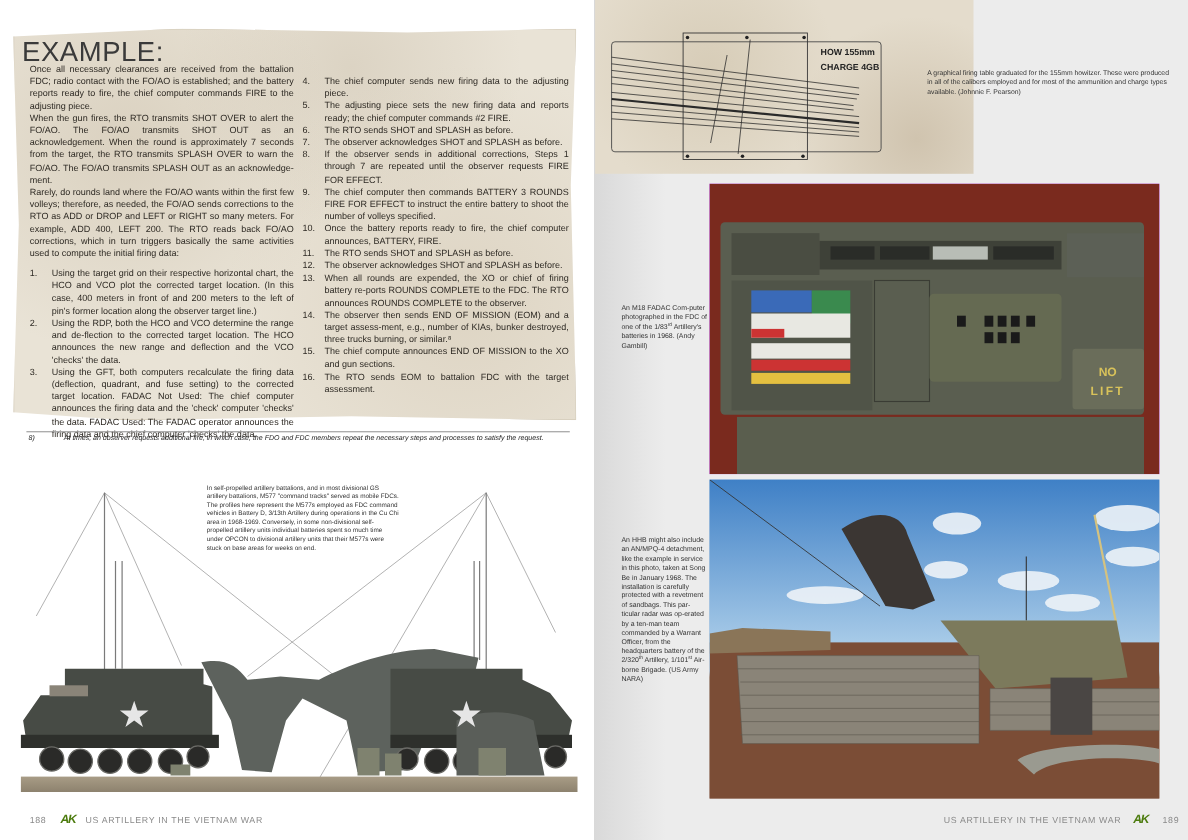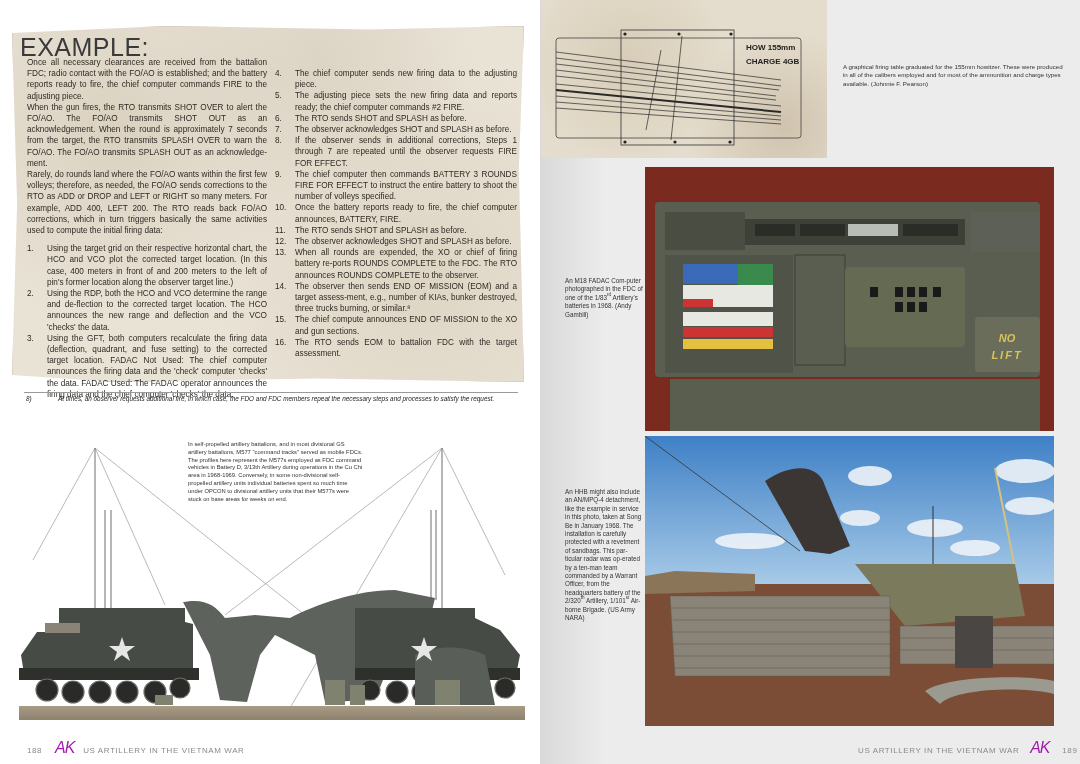--- a/index.html
+++ b/index.html
@@ -34,29 +34,29 @@
   .footnote .fn-num { display:inline-block; width:32px; }
 
   
   .vehicle-area { position:absolute; left:15px; top:440px; width:515px; height:290px; }
   .caption-small { position:absolute; font-size:5.8px; line-height:7.8px; color:#333; }
   .cap-m577 { left:188px; top:441px; width:175px; }
   .ground { position:absolute; left:19px; top:706px; width:506px; height:14px; background:linear-gradient(#a89c86,#8d826e); }
 
   
   .folio { position:absolute; top:739px; font-size:8px; color:#8a8a8a; letter-spacing:.6px; }
-  .folio .ak { font-weight:normal; font-style:italic; color:#a21caf; font-size:16px; letter-spacing:-1px; }
+  .folio .ak { font-weight:bold; font-style:italic; color:#4d7c0f; font-size:11px; letter-spacing:-1px; }
 
   
-  .firing-table { position:absolute; left:541px; top:0; width:286px; height:158px;
+  .firing-table { position:absolute; left:541px; top:0; width:344px; height:158px;
     background:#e4dccc; background-image: radial-gradient(circle at 30% 40%, rgba(190,175,145,.35) 0, transparent 45%), radial-gradient(circle at 85% 80%, rgba(170,150,120,.35) 0, transparent 35%);
   }
   .cap-ft { left:843px; top:63px; width:225px; font-size:6.2px; line-height:8.4px; }
   .photo { position:absolute; overflow:hidden; }
-  .photo-fadac { left:645px; top:167px; width:409px; height:264px; background:#a21caf;font-style:italic; }
+  .photo-fadac { left:645px; top:167px; width:409px; height:264px; background:#a21caf; }
   .photo-radar { left:645px; top:436px; width:409px; height:290px; background:linear-gradient(#3d7fc4 0%, #6aa3d8 45%, #9bc3e8 60%, #7a5a44 62%, #7a4a34 100%); }
   .cap-side { left:565px; width:78px; font-size:6.3px; line-height:8.4px; color:#333; }
   .cap-fadac { top:277px; }
   .cap-radar { top:488px; }
   sup { font-size:4.5px; vertical-align:top; line-height:0; position:relative; top:1px; }
 </style>
 </head>
 <body>
 
 <div class="page left-page"></div>

